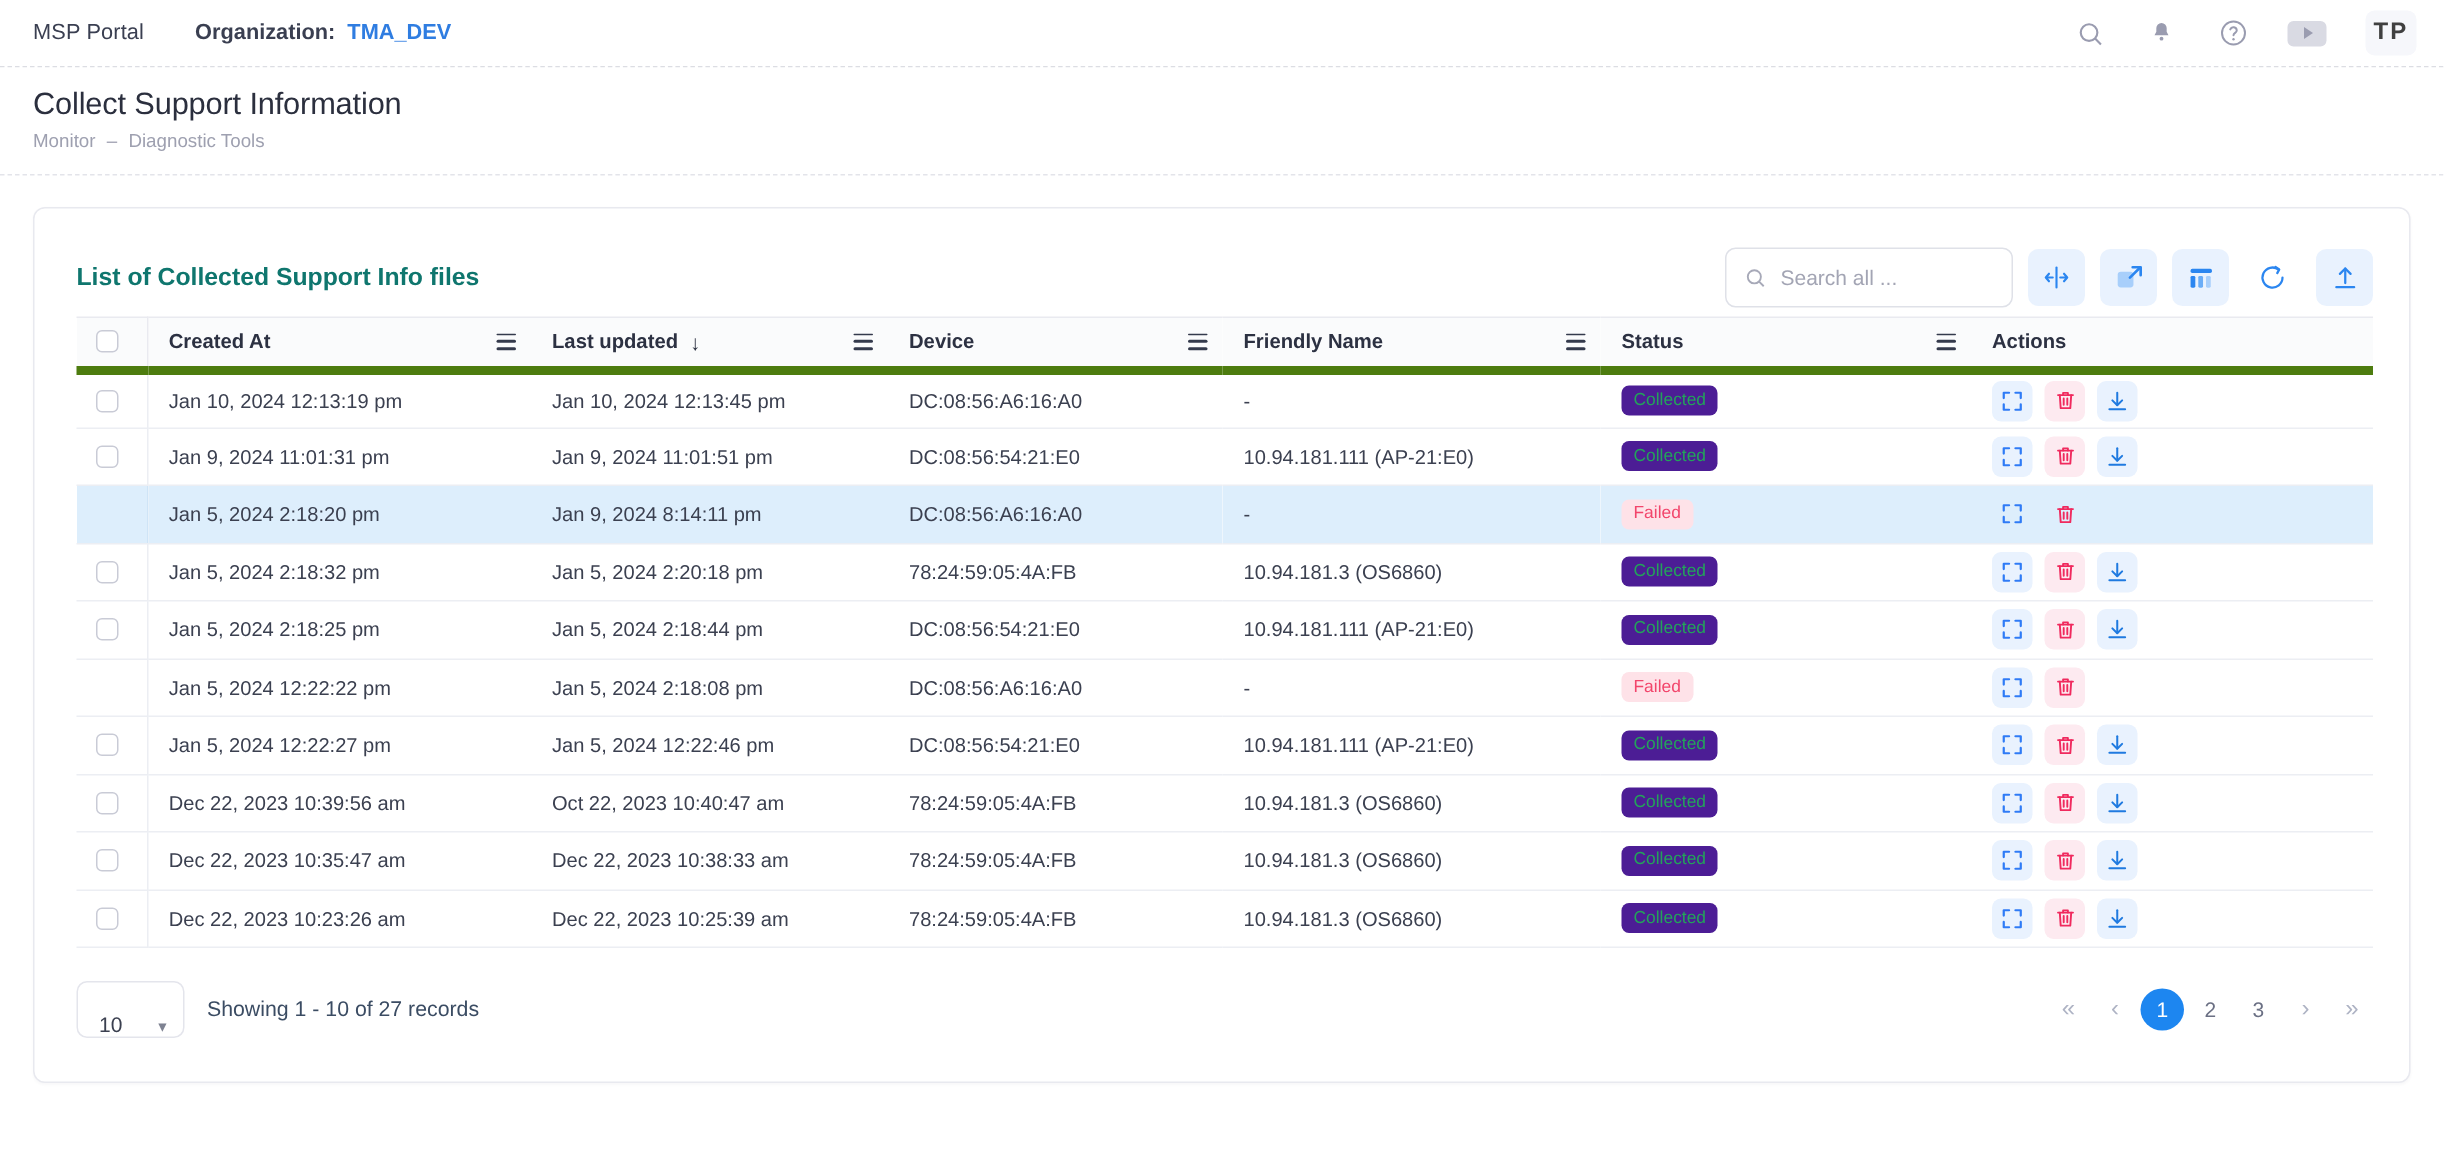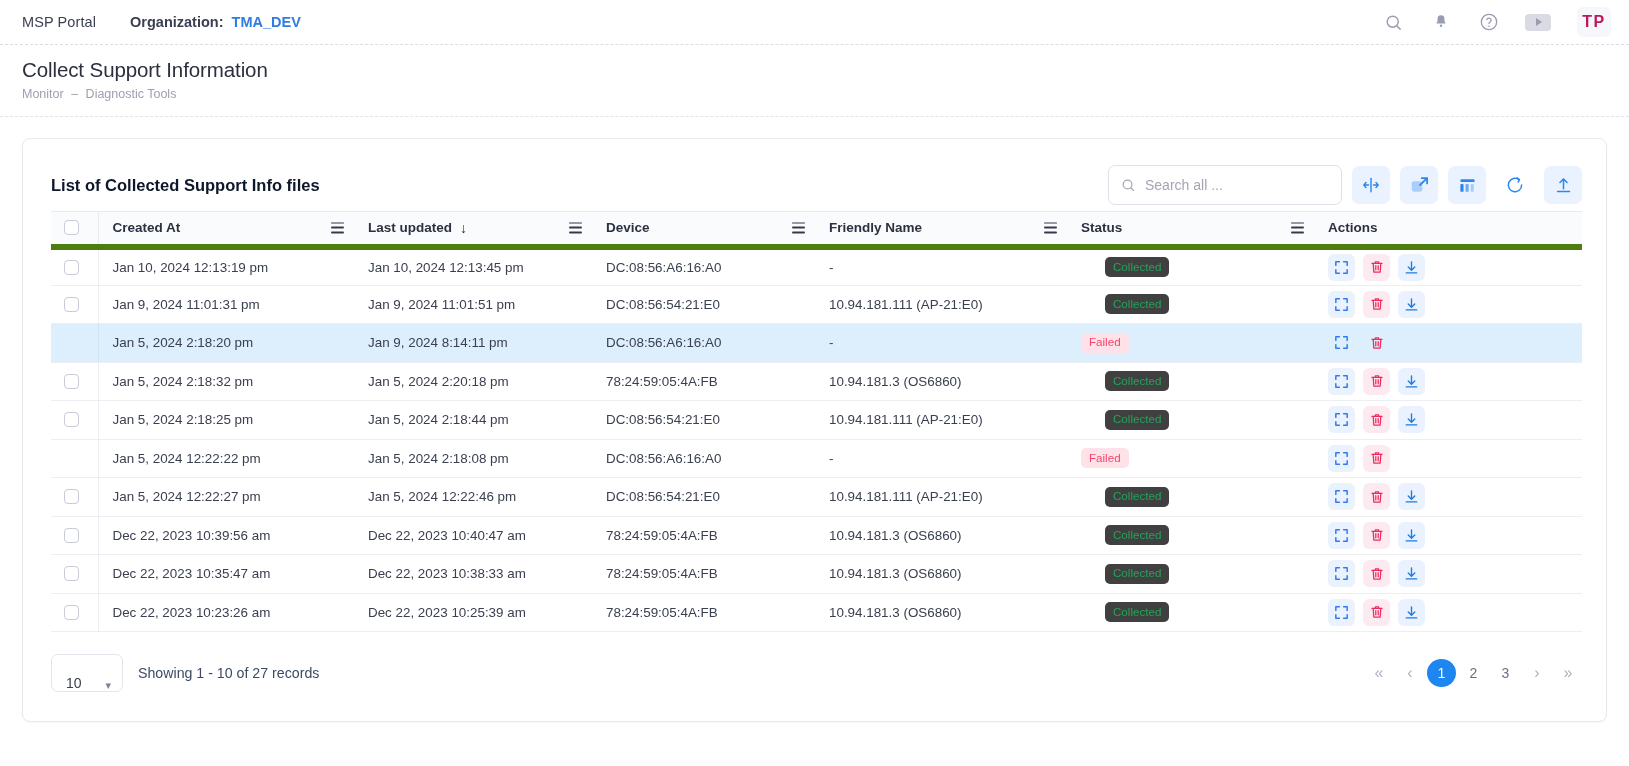--- a/index.html
+++ b/index.html
@@ -40,21 +40,21 @@
     width: 0; height: 0;
     border-left: 6px solid #9a9cb0;
     border-top: 4px solid transparent;
     border-bottom: 4px solid transparent;
     margin-left: 2px;
   }
   .avatar {
     width: 34px; height: 30px; border-radius: 6px;
     background: #f6f7fb;
     display: flex; align-items: center; justify-content: center;
-    color: #be185d; font-weight: 700; font-size: 16px;
+    color: #404040; font-weight: 700; font-size: 16px;
     letter-spacing: 1.5px; cursor: pointer;
     margin-left: 2px;
   }
 
   
   .pagehead {
     height: 72px;
     padding: 13px 16px 0 22px;
     display: flex; align-items: flex-start;
     border-bottom: 1px dashed #e3e4ea;
@@ -91,24 +91,24 @@
     border-radius: 8px;
     background: #fff;
     height: 584px;
     box-shadow: 0 1px 2px rgba(20,30,60,.03);
   }
   .card-head {
     display: flex; align-items: center;
     padding: 20px 24px 0 28px;
     height: 72px;
   }
-  .card-title { font-size: 16.5px; color: #0f172a; font-weight: 700; }
+  .card-title { font-size: 16.5px; color: #0f766e; font-weight: 700; }
   .card-tools { margin-left: auto; display: flex; align-items: center; gap: 10px; }
   .search-box {
-    width: 234px; height: 40px;
+    width: 192px; height: 40px;
     border: 1px solid #dfe1e8;
     border-radius: 7px;
     display: flex; align-items: center;
     padding: 0 12px; gap: 9px;
     background: #fff;
   }
   .search-box svg { flex: 0 0 auto; color: #a7a9b8; }
   .search-box input {
     border: none; outline: none;
     font-size: 14px; color: #9a9cab;
@@ -175,21 +175,21 @@
   .cb.hidden { visibility: hidden; }
 
   .badge {
     display: inline-block;
     font-size: 11.6px;
     padding: 3.5px 8px;
     border-radius: 5px;
     font-weight: 400;
     line-height: 1.1;
   }
-  .badge.collected { background: #404040; color: #23a35a; margin-left: 24px; }
+  .badge.collected { background: #4c1d95; color: #23a35a; }
   .badge.failed { background: #fee2e8; color: #f2456b; }
 
   .actions { display: flex; align-items: center; gap: 8px; }
   .act {
     width: 27px; height: 27px;
     border-radius: 6px;
     display: flex; align-items: center; justify-content: center;
     cursor: pointer;
   }
   .act.expand { background: #e9f2fe; color: #2f7bf6; }
@@ -649,21 +649,21 @@
                     </svg>
                   </span>
                 </div>
               </td>
             </tr>
             <tr>
               <td class="cbx">
                 <span class="cb"></span>
               </td>
               <td>Dec 22, 2023 10:39:56 am</td>
-              <td>Dec 22, 2023 10:40:47 am</td>
+              <td>Oct 22, 2023 10:40:47 am</td>
               <td>78:24:59:05:4A:FB</td>
               <td>10.94.181.3 (OS6860)</td>
               <td><span class="badge collected">Collected</span></td>
               <td>
                 <div class="actions">
                   <span class="act expand">
                     <svg width="17" height="17" viewBox="0 0 24 24" fill="none" stroke="currentColor" stroke-width="2.1" stroke-linecap="round" stroke-linejoin="round">
                       <path d="M4 9V4h5"></path>
                       <path d="M20 9V4h-5"></path>
                       <path d="M4 15v5h5"></path>

